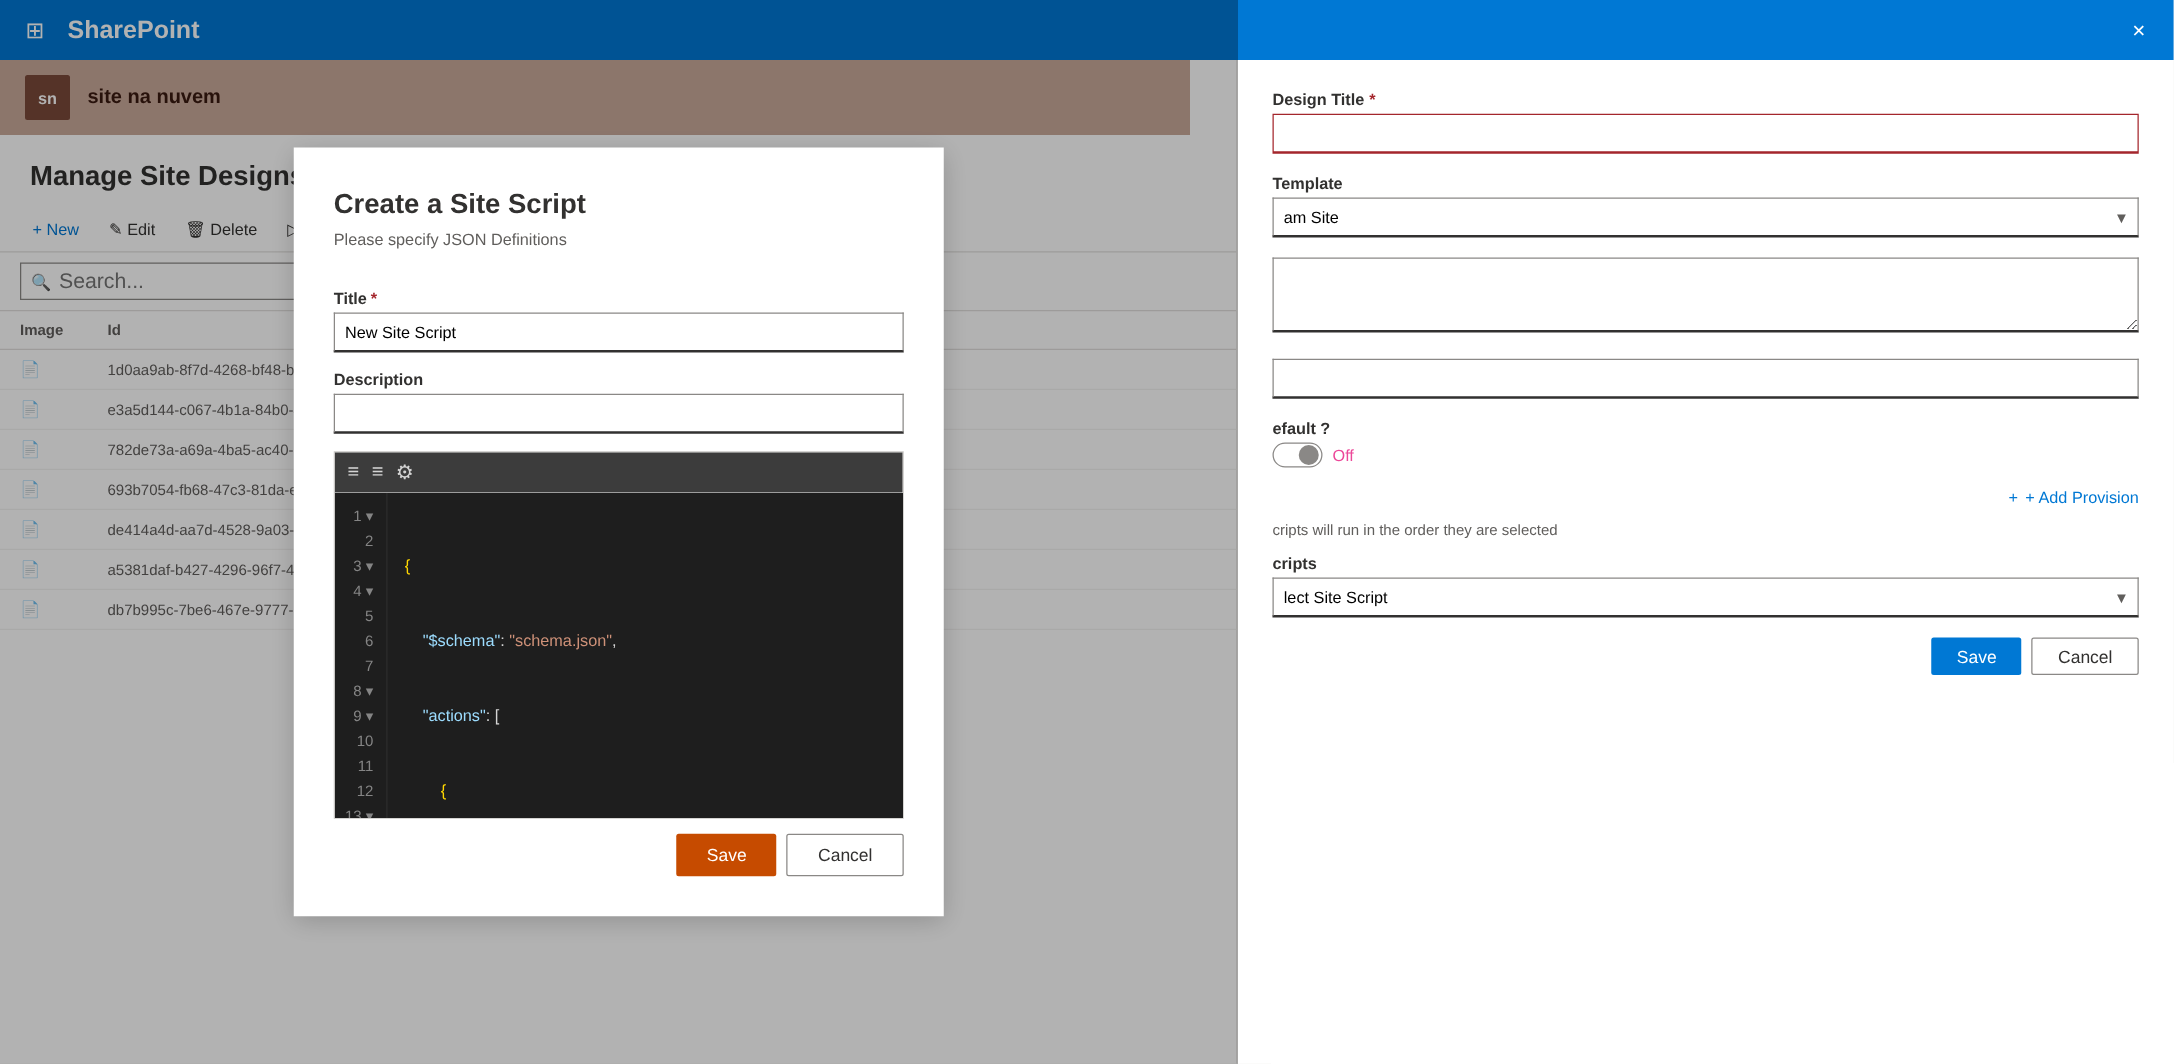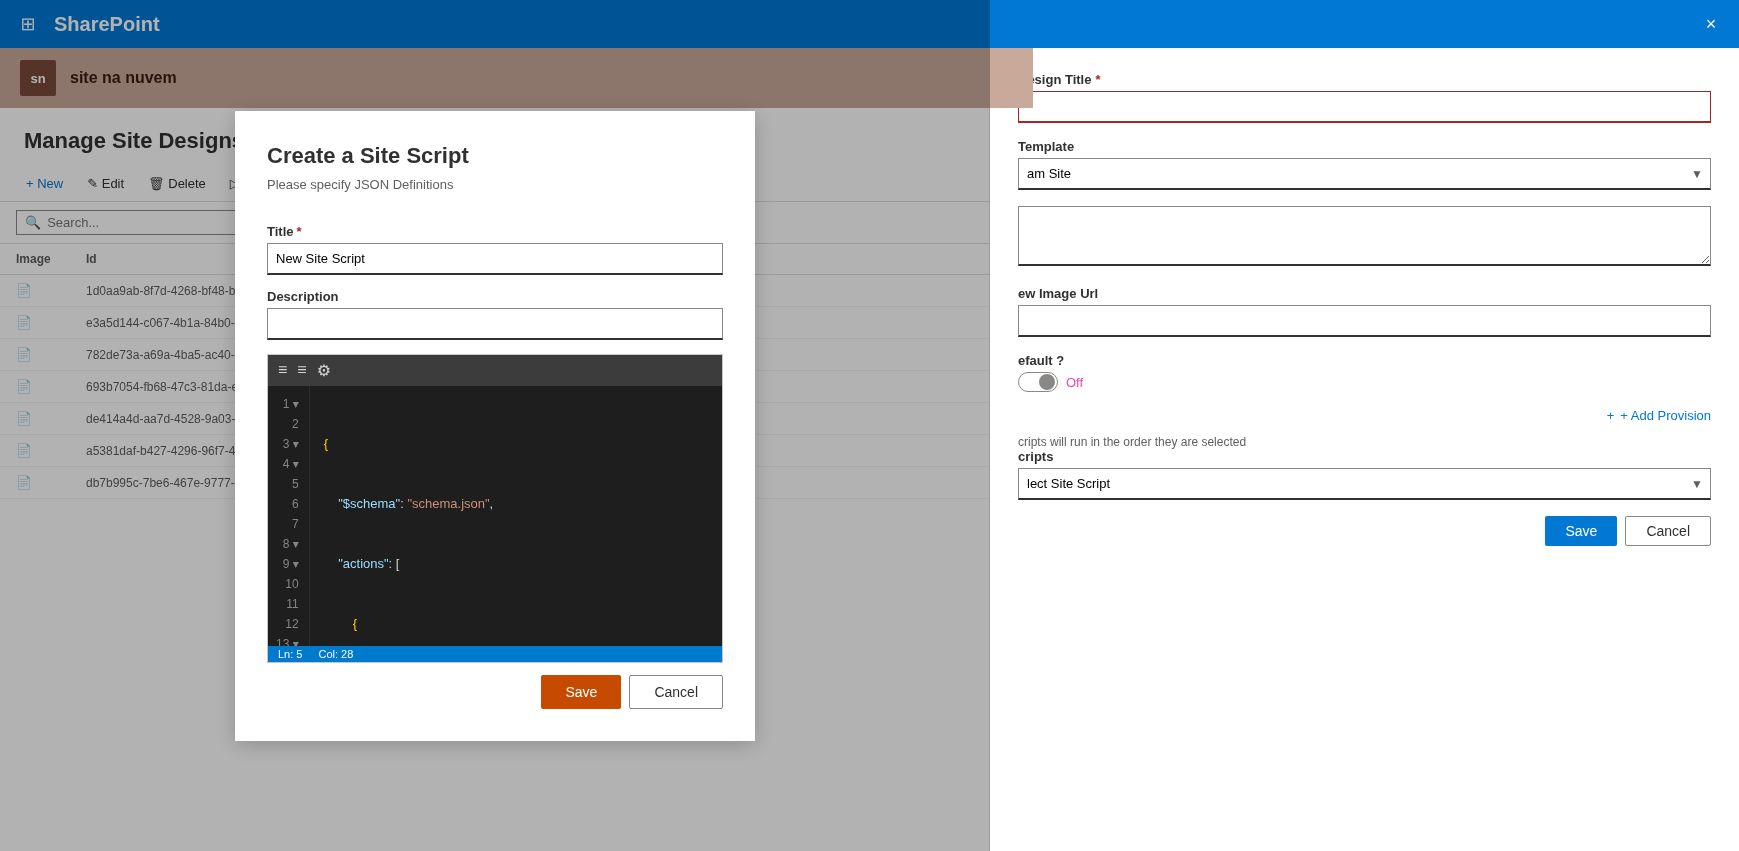--- a/index.html
+++ b/index.html
@@ -26,21 +26,21 @@
       margin-left: auto;
       color: white;
       font-size: 18px;
       cursor: pointer;
       width: 32px; height: 32px;
       display: flex; align-items: center; justify-content: center;
     }
 
     
     .org-header {
-      width: 1033px;
+      width: 952px;
       height: 60px;
       background: #c9a99a;
       display: flex;
       align-items: center;
       padding: 0 20px;
       gap: 14px;
     }
     .org-avatar {
       width: 36px; height: 36px;
       background: #7a4a3a;
@@ -101,21 +101,21 @@
     }
     .search-input-wrap {
       display: flex; align-items: center;
       border: 1px solid #8a8886;
       padding: 4px 8px;
       gap: 6px;
       width: 300px;
     }
     .search-input-wrap input {
       border: none; outline: none;
-      font-size: 13px;
+      font-size: 17px;
       color: #323130;
       width: 100%;
       background: transparent;
     }
     .search-icon { color: #605e5c; font-size: 13px; }
 
     
     .table-header {
       display: grid;
       grid-template-columns: 70px 220px 1fr;
@@ -242,20 +242,21 @@
       color: #0078d4;
       font-size: 13px;
       cursor: pointer;
       margin-bottom: 12px;
       margin-top: 8px;
       justify-content: flex-end;
     }
     .scripts-note {
       font-size: 12px;
       color: #605e5c;
+      margin-bottom: 12px;
     }
 
     .right-panel-footer {
       display: flex;
       gap: 8px;
       justify-content: flex-end;
       margin-top: 16px;
     }
     .btn-save {
       background: #0078d4;
@@ -568,24 +569,20 @@
                 
                 
                 
                 
                 
                 
                 
               </div>
             </div>
           </div>
-          <div class="code-status">
-            <span>Ln: 5</span>
-            <span>Col: 28</span>
-          </div>
         </div>
 
         <div class="modal-footer">
           <button class="modal-save-btn">Save</button>
           <button class="modal-cancel-btn">Cancel</button>
         </div>
       </div>
     </div>
 
   </div>
@@ -608,21 +605,20 @@
         </select>
         <span class="select-chevron">▼</span>
       </div>
     </div>
 
     <div class="form-field">
       <textarea class="form-textarea" style=""></textarea>
     </div>
 
     <div class="form-field">
-      <div class="form-label">ew Image Url</div>
       <input class="form-input-normal" type="text" style="">
     </div>
 
     <div class="form-field">
       <div class="form-label">efault ?</div>
       <div class="toggle-wrap">
         <div class="toggle-circle"></div>
         <span class="toggle-off-label">Off</span>
       </div>
     </div>

